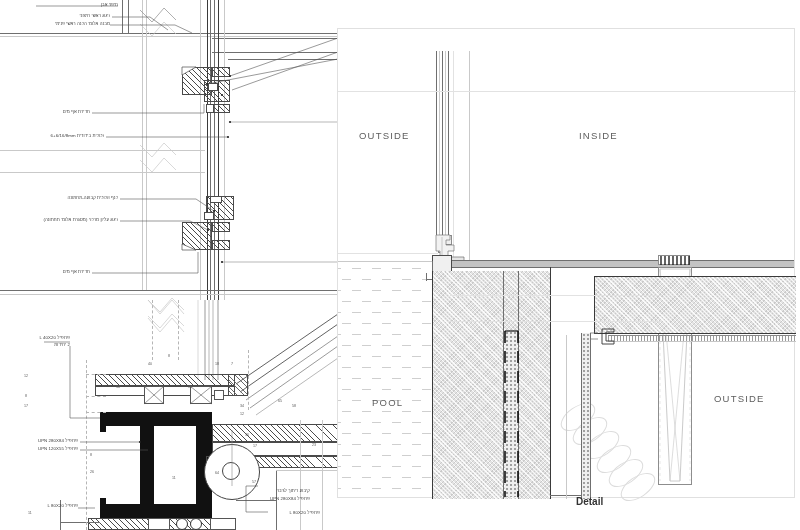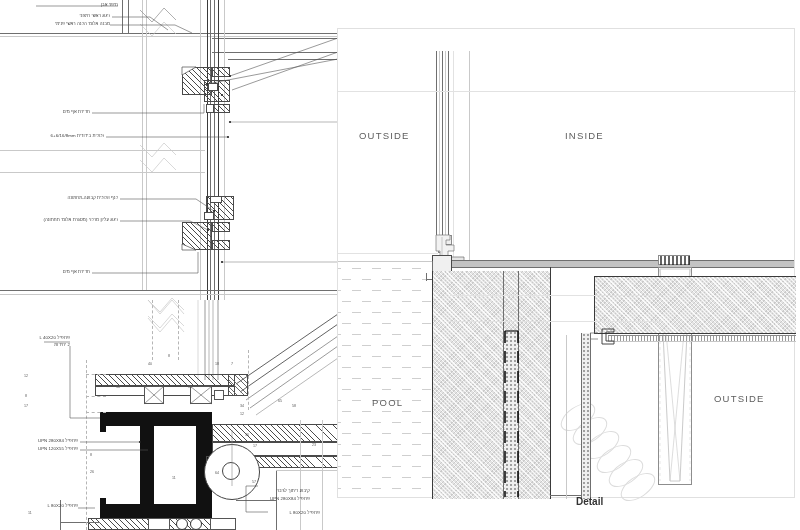--- a/index.html
+++ b/index.html
@@ -356,21 +356,21 @@
     <div class="insul" style="position:absolute;left:244px;top:304px;width:8px;height:166px;"></div>
     <div class="ln lnv thin" style="left:243px;top:304px;height:166px;"></div>
     <div class="ln lnv thin" style="left:252px;top:304px;height:166px;"></div>
     <div class="ln lnv pale" style="left:228px;top:306px;height:164px;"></div>
 
     <div class="ln lnh ghost" style="left:112px;top:266px;width:210px;"></div>
     <div class="ln lnh ghost" style="left:112px;top:292px;width:210px;"></div>
     <div class="ln lnh ghost" style="left:0;top:62px;width:458px;"></div>
 
     <div class="txt big" style="left:21px;top:101px;">OUTSIDE</div>
-    <div class="txt big" style="left:227px;top:101px;">INSIDE</div>
+    <div class="txt big" style="left:241px;top:101px;">INSIDE</div>
     <div class="txt big" style="left:34px;top:368px;">POOL</div>
     <div class="txt big" style="left:376px;top:364px;">OUTSIDE</div>
   </div>
 
   <div class="txt detlbl" style="left:576px;top:496px;">Detail</div>
 
   <div>
     <div class="heb" style="left:52px;top:2px;width:66px;">חיפוי אבן</div>
     <div class="heb" style="left:44px;top:13px;width:66px;">זיגוג ראשי חיצוני</div>
     <div class="heb" style="left:8px;top:21px;width:102px;">מבנה אלומ' הכנה ראשי פנימי</div>

